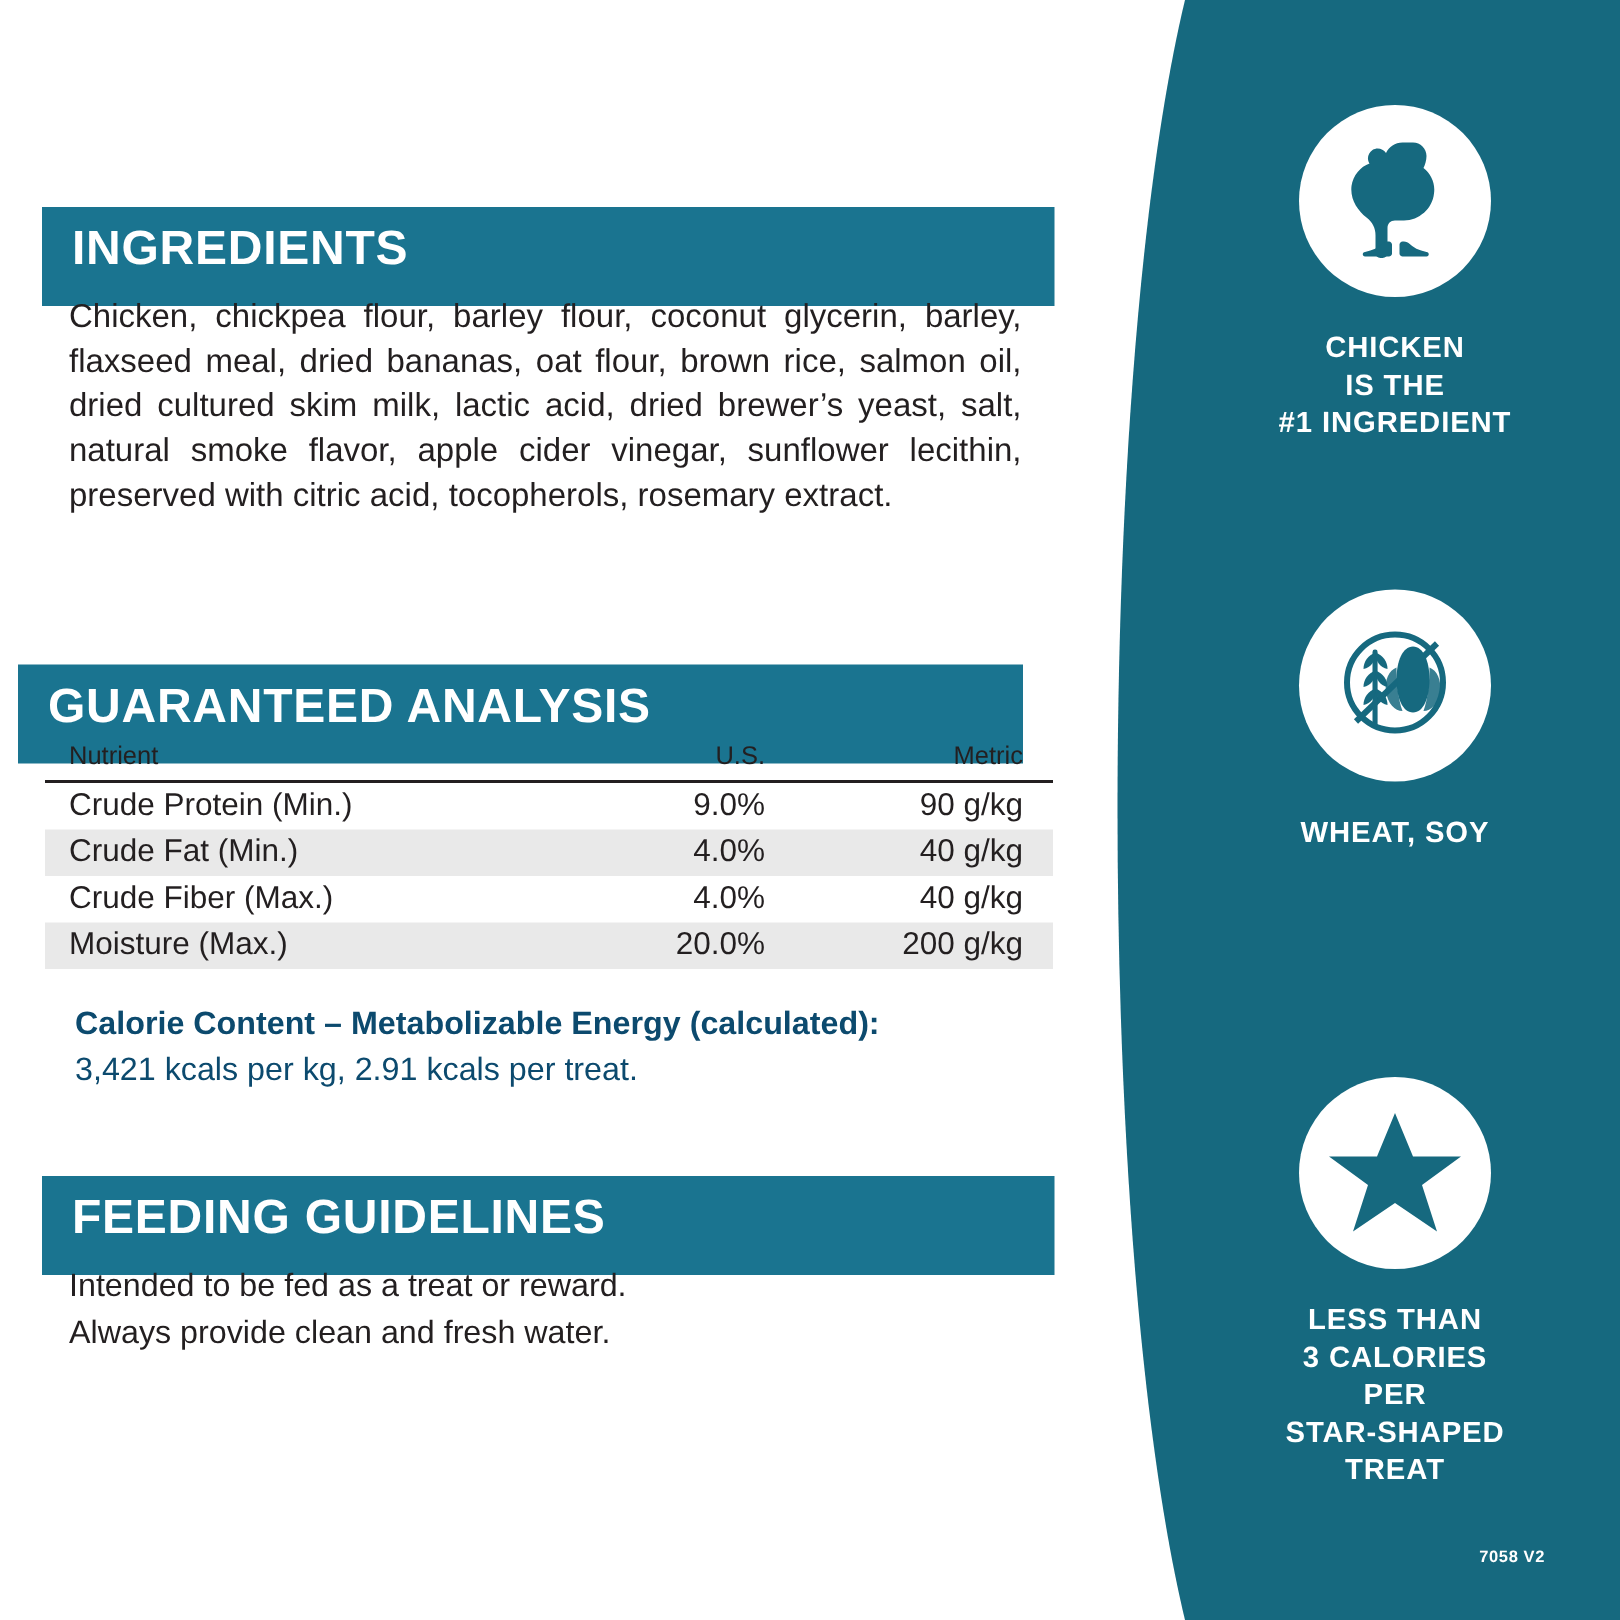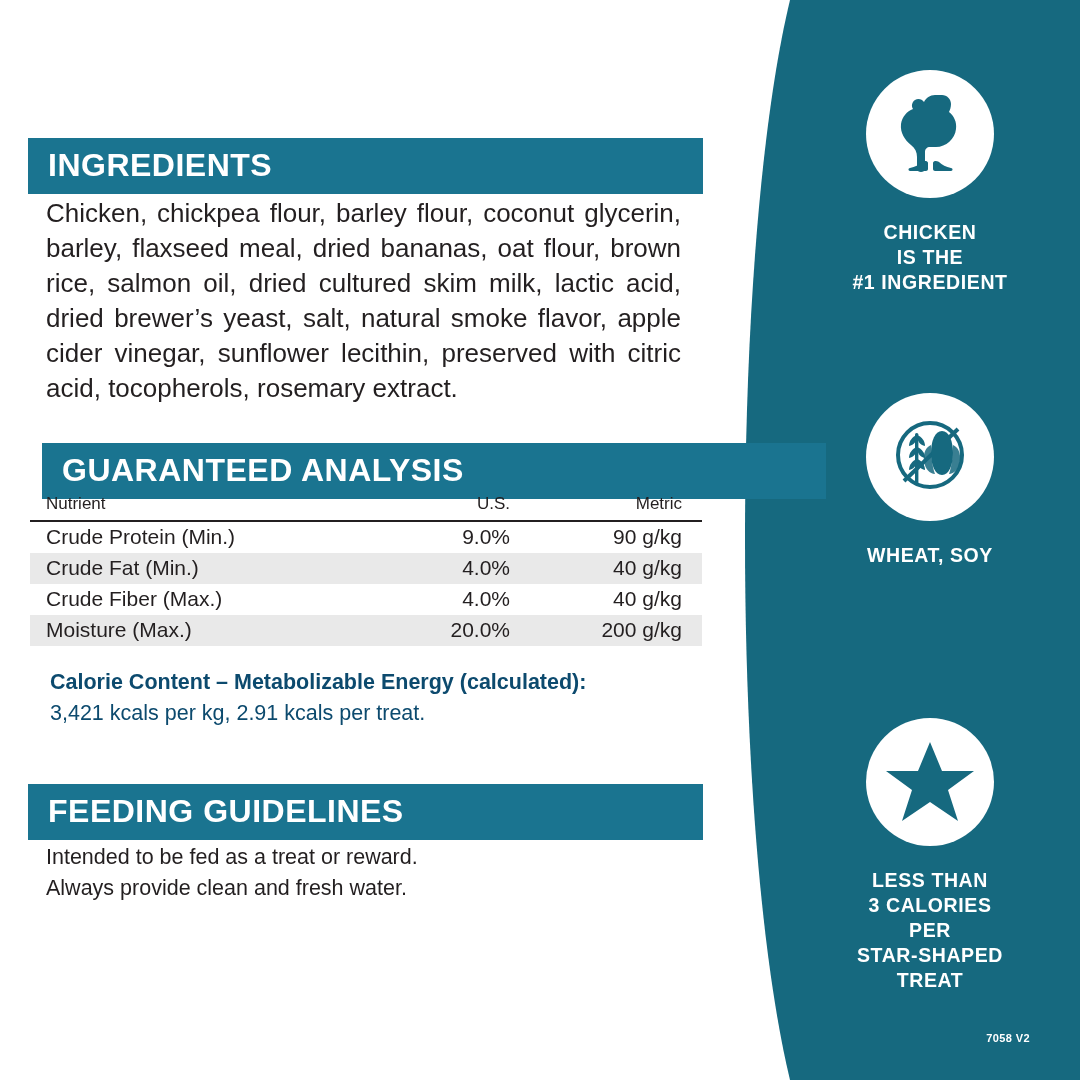--- a/index.html
+++ b/index.html
@@ -71,33 +71,33 @@
     left: 0; top: 0;
     width: 720px; height: 1080px;
   }
 
   .section-header {
     background: #1a7490;
     color: #ffffff;
     font-size: 32px;
     font-weight: bold;
     letter-spacing: 0.5px;
-    padding: 9px 0 10px 20px;
+    padding: 9px 0 20px 20px;
     position: absolute;
   }
 
   .hdr-ingredients { left: 28px; top: 138px; width: 675px; }
-  .hdr-analysis   { left: 42px; top: 443px; width: 784px; }
+  .hdr-analysis   { left: 12px; top: 443px; width: 670px; }
   .hdr-feeding    { left: 28px; top: 784px; width: 675px; }
 
   .ingredients-body {
     position: absolute;
     left: 46px; top: 196px;
     width: 635px;
-    font-size: 26px;
+    font-size: 22px;
     line-height: 1.35;
     color: #231f20;
     text-align: justify;
   }
 
   
   .ga-table {
     position: absolute;
     left: 30px; top: 492px;
     width: 672px;

